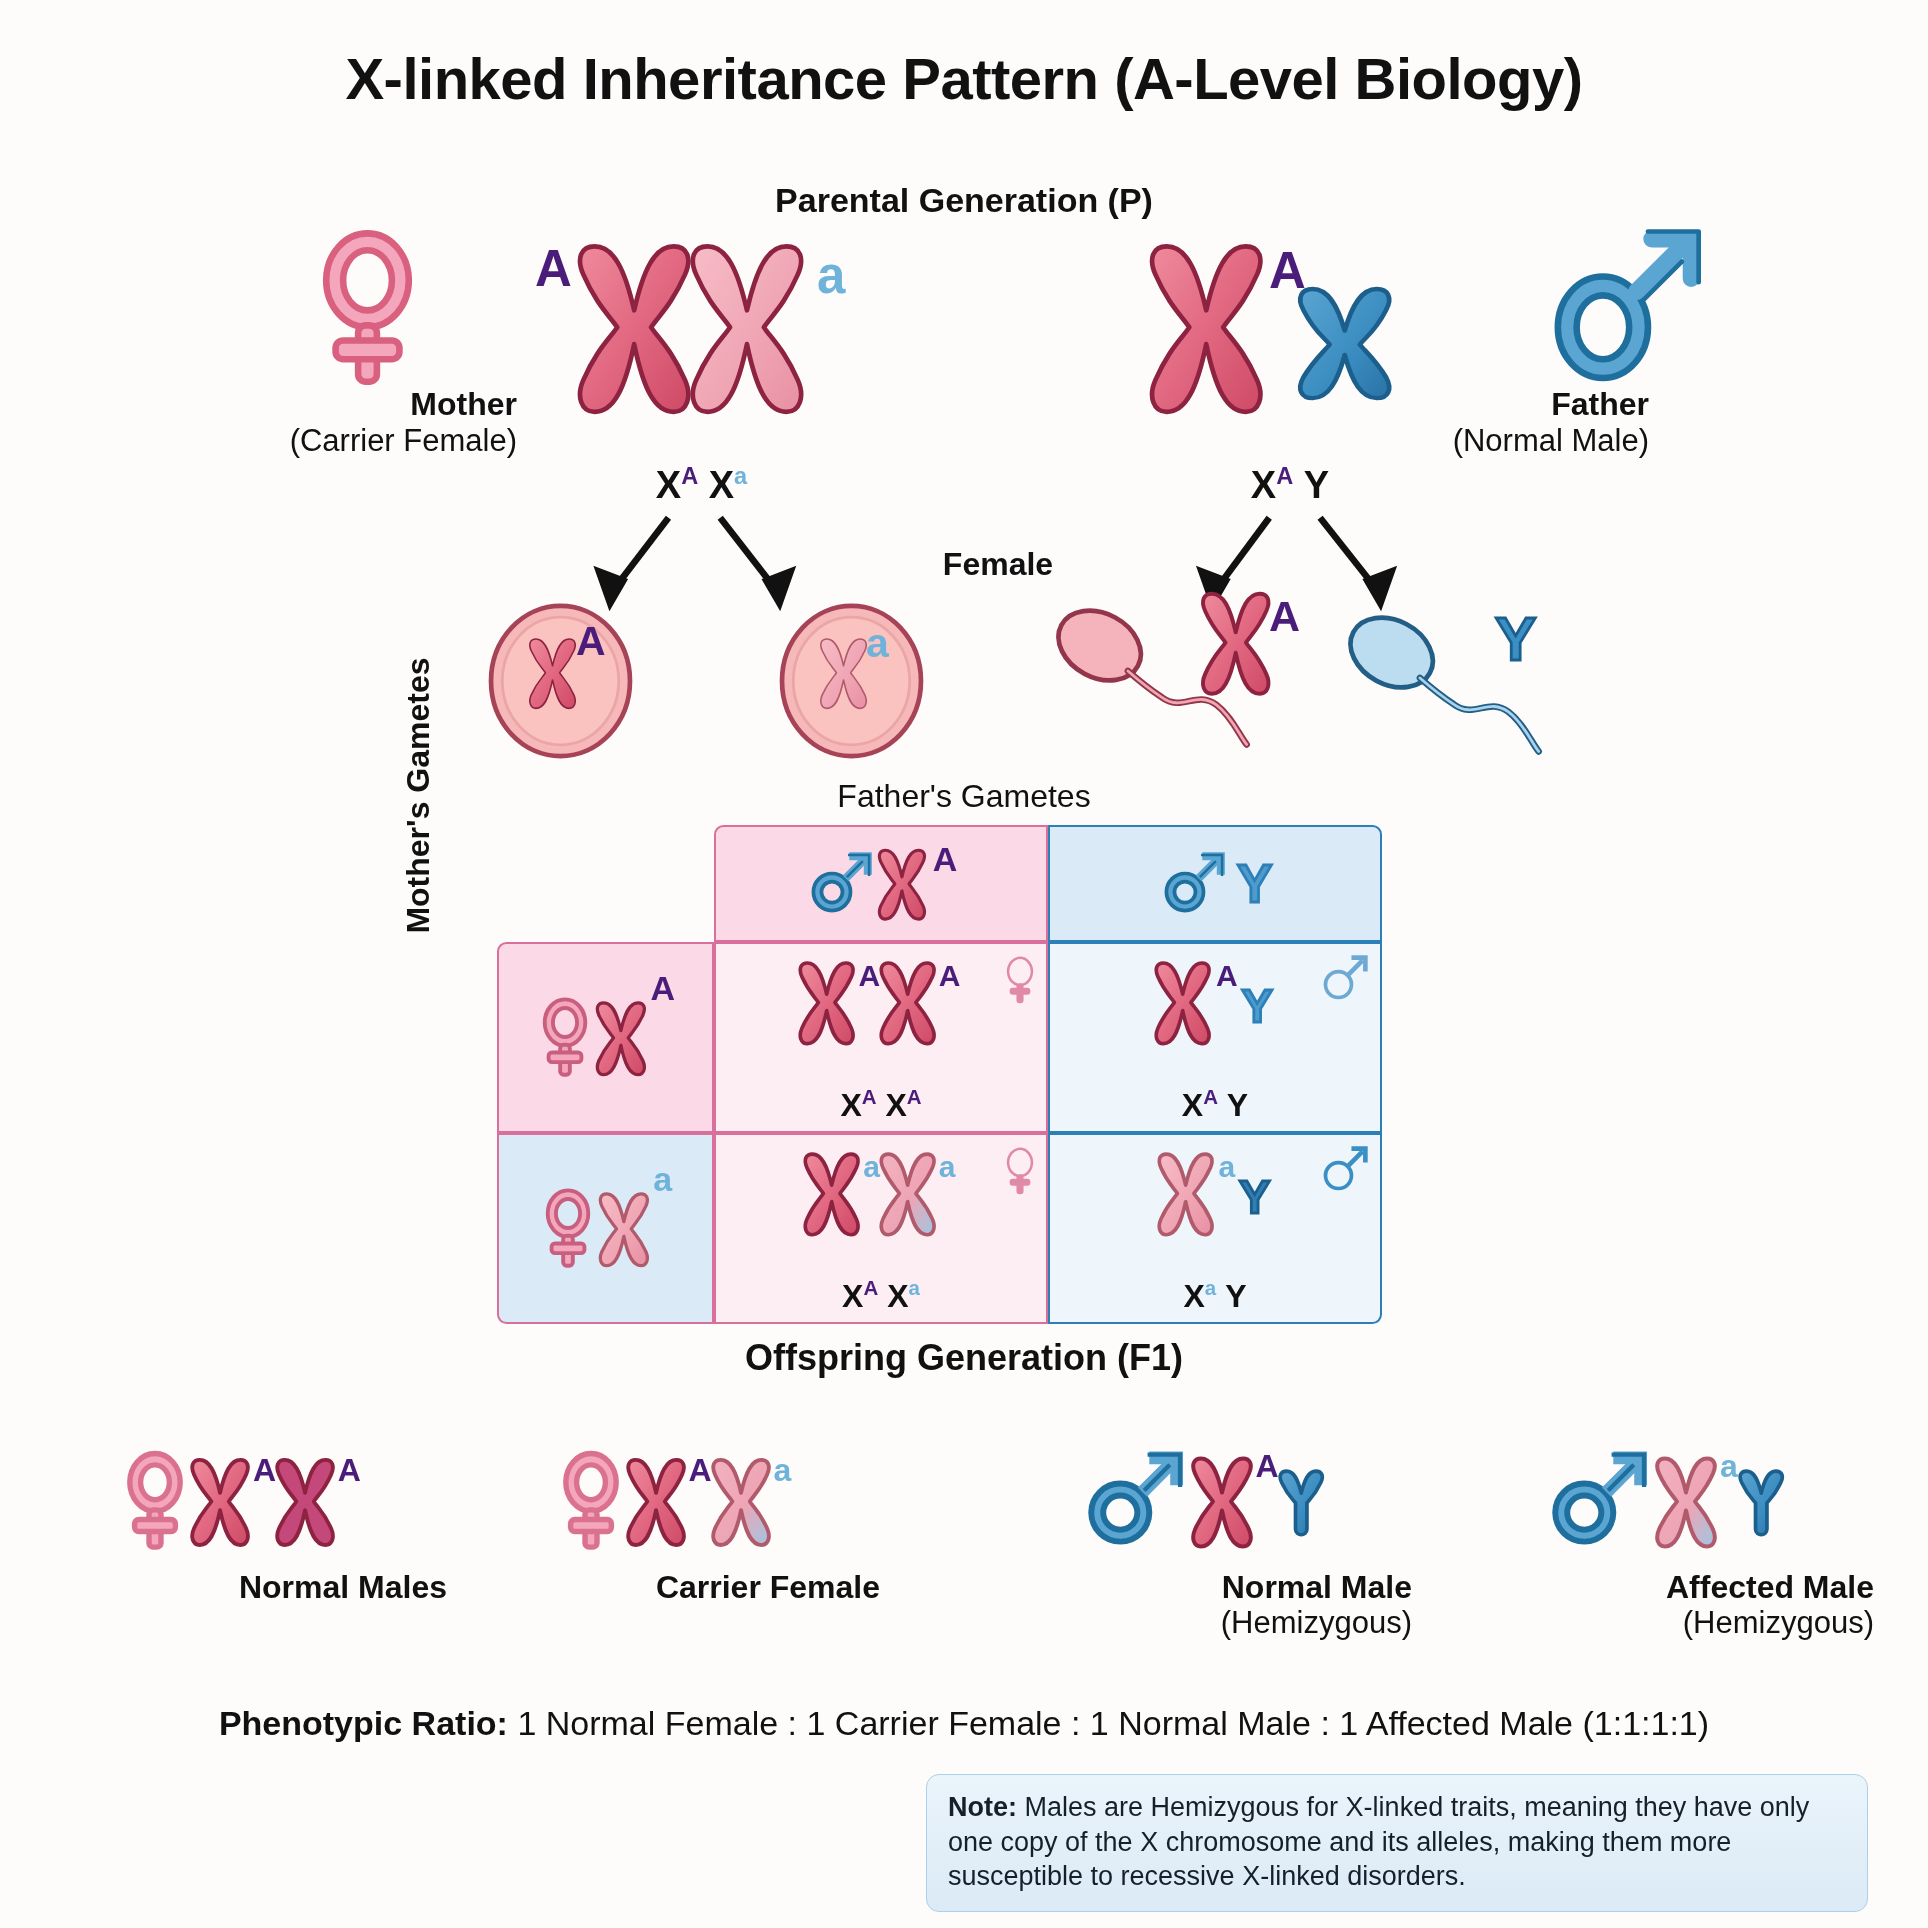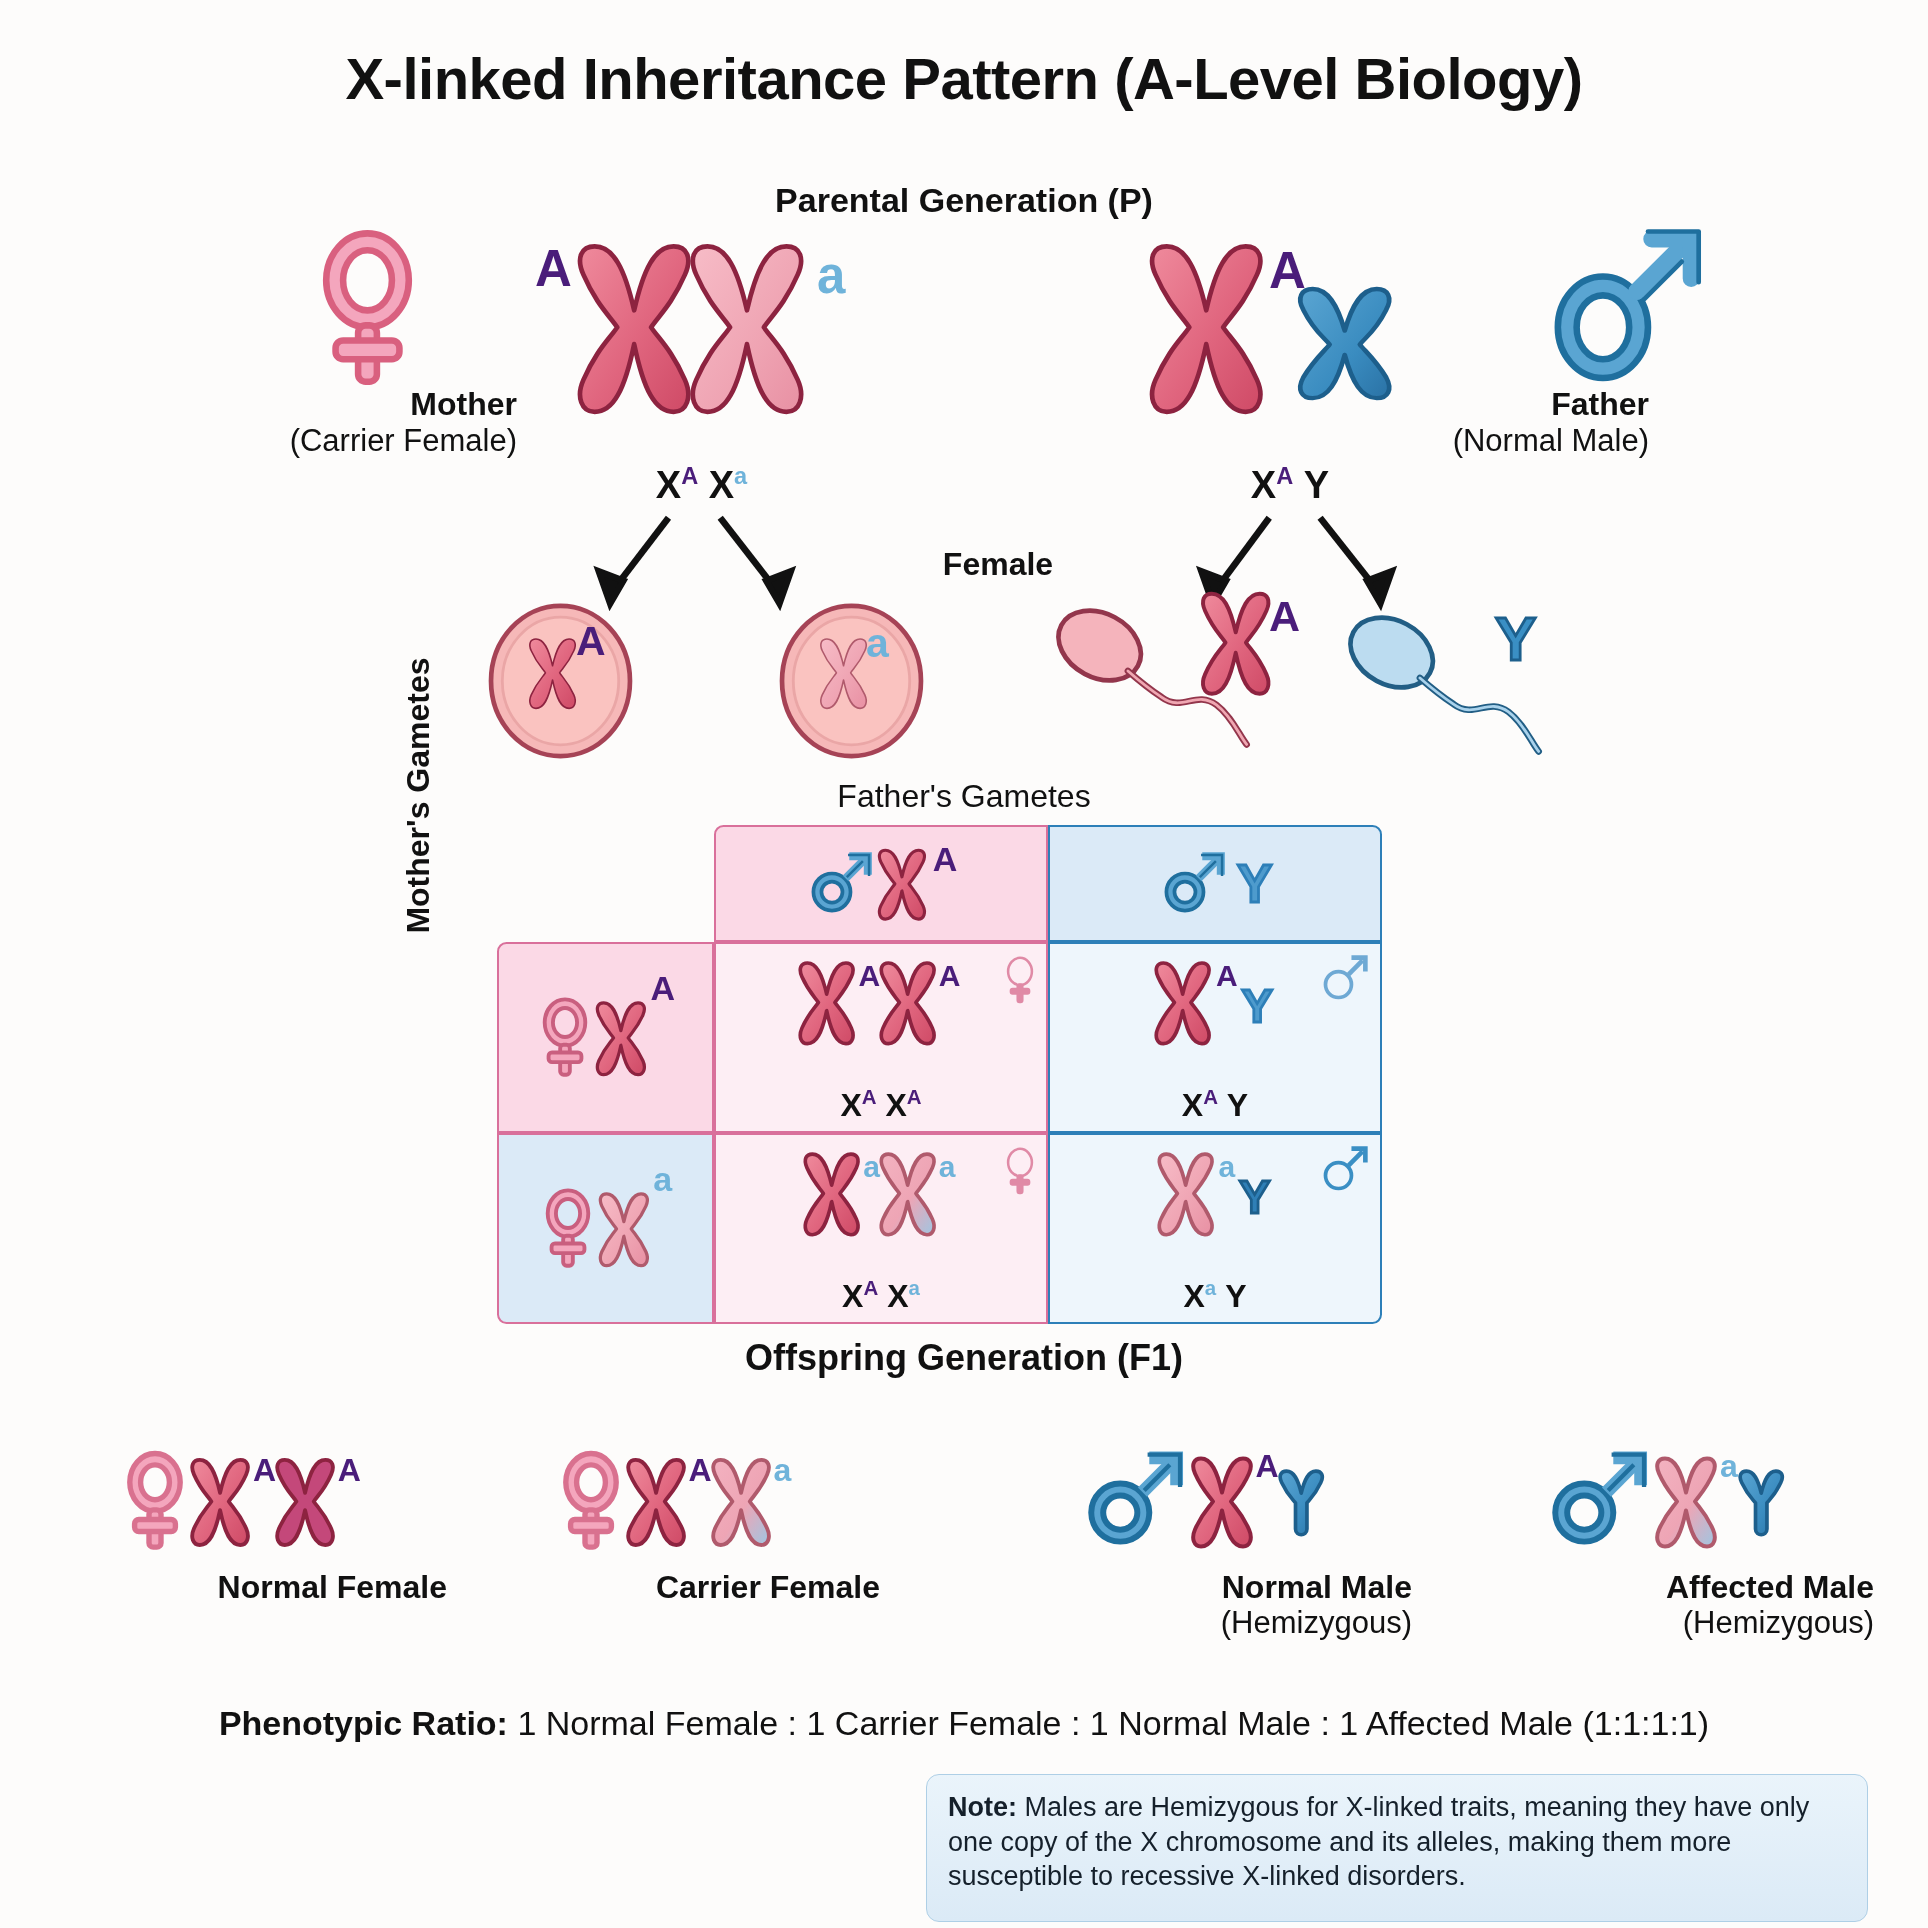--- a/index.html
+++ b/index.html
@@ -46,21 +46,21 @@
     text-align:center;font-size:34px;
   }
   #ratio-line b{font-weight:bold;}
 
   
   #note-box{
     position:absolute;left:926px;top:1774px;width:942px;
     box-sizing:border-box;
     background:linear-gradient(180deg,#eaf4fb 0%,#dbeaf6 100%);
     border:1.9px solid #aecfe6;border-radius:13px;
-    padding:15px 21px 27px 21px;
+    padding:15px 21px 17px 21px;
     font-size:27px;line-height:1.28;color:#15202b;
   }
   #note-box b{font-weight:bold;}
 
   
   .caption{text-align:right;font-weight:bold;font-size:32px;line-height:1.15;}
   .caption .sub{font-weight:normal;font-size:31px;}
   .geno{font-weight:bold;font-size:38px;letter-spacing:0px;white-space:nowrap;}
   .geno sup{font-size:.62em;vertical-align:super;font-weight:bold;}
   .supA{color:#4a1d7a;}
@@ -474,21 +474,21 @@
       </svg>
       <span class="supA" style="font-size:32px;font-weight:bold;align-self:flex-start;margin-top:13px;">A</span>
       <svg width="58" height="98" viewBox="0 0 120 190">
         <g stroke="#8d2340" stroke-width="8" stroke-linejoin="round" stroke-linecap="round">
           <path d="M14 10 C 34 10, 46 34, 56 78 C 66 34, 78 10, 98 10 C 112 10, 118 22, 110 40 C 96 72, 82 84, 74 96 C 82 108, 96 120, 110 152 C 118 170, 112 186, 98 186 C 78 186, 66 162, 56 114 C 46 162, 34 186, 14 186 C 0 186, -6 170, 2 152 C 16 120, 30 108, 38 96 C 30 84, 16 72, 2 40 C -6 22, 0 10, 14 10 Z" fill="#c4487a"></path>
         </g>
       </svg>
       <span class="supA" style="font-size:32px;font-weight:bold;align-self:flex-start;margin-top:13px;">A</span>
     </div>
     <div class="legend-cap caption">
-      <div>Normal Female</div>
+      <div>Normal Males</div>
       <div class="sub"></div>
     </div>
   </div>
 
   <div class="legend-item" style="left:466px;">
     <div class="legend-art">
       <svg width="72" height="111" viewBox="0 0 120 180">
         <g fill="none" stroke="#d9718f" stroke-width="9">
           <ellipse cx="60" cy="58" rx="42" ry="48" fill="#f4a6bd"></ellipse>
           <ellipse cx="60" cy="58" rx="24" ry="29" fill="#fdfcfb"></ellipse>

